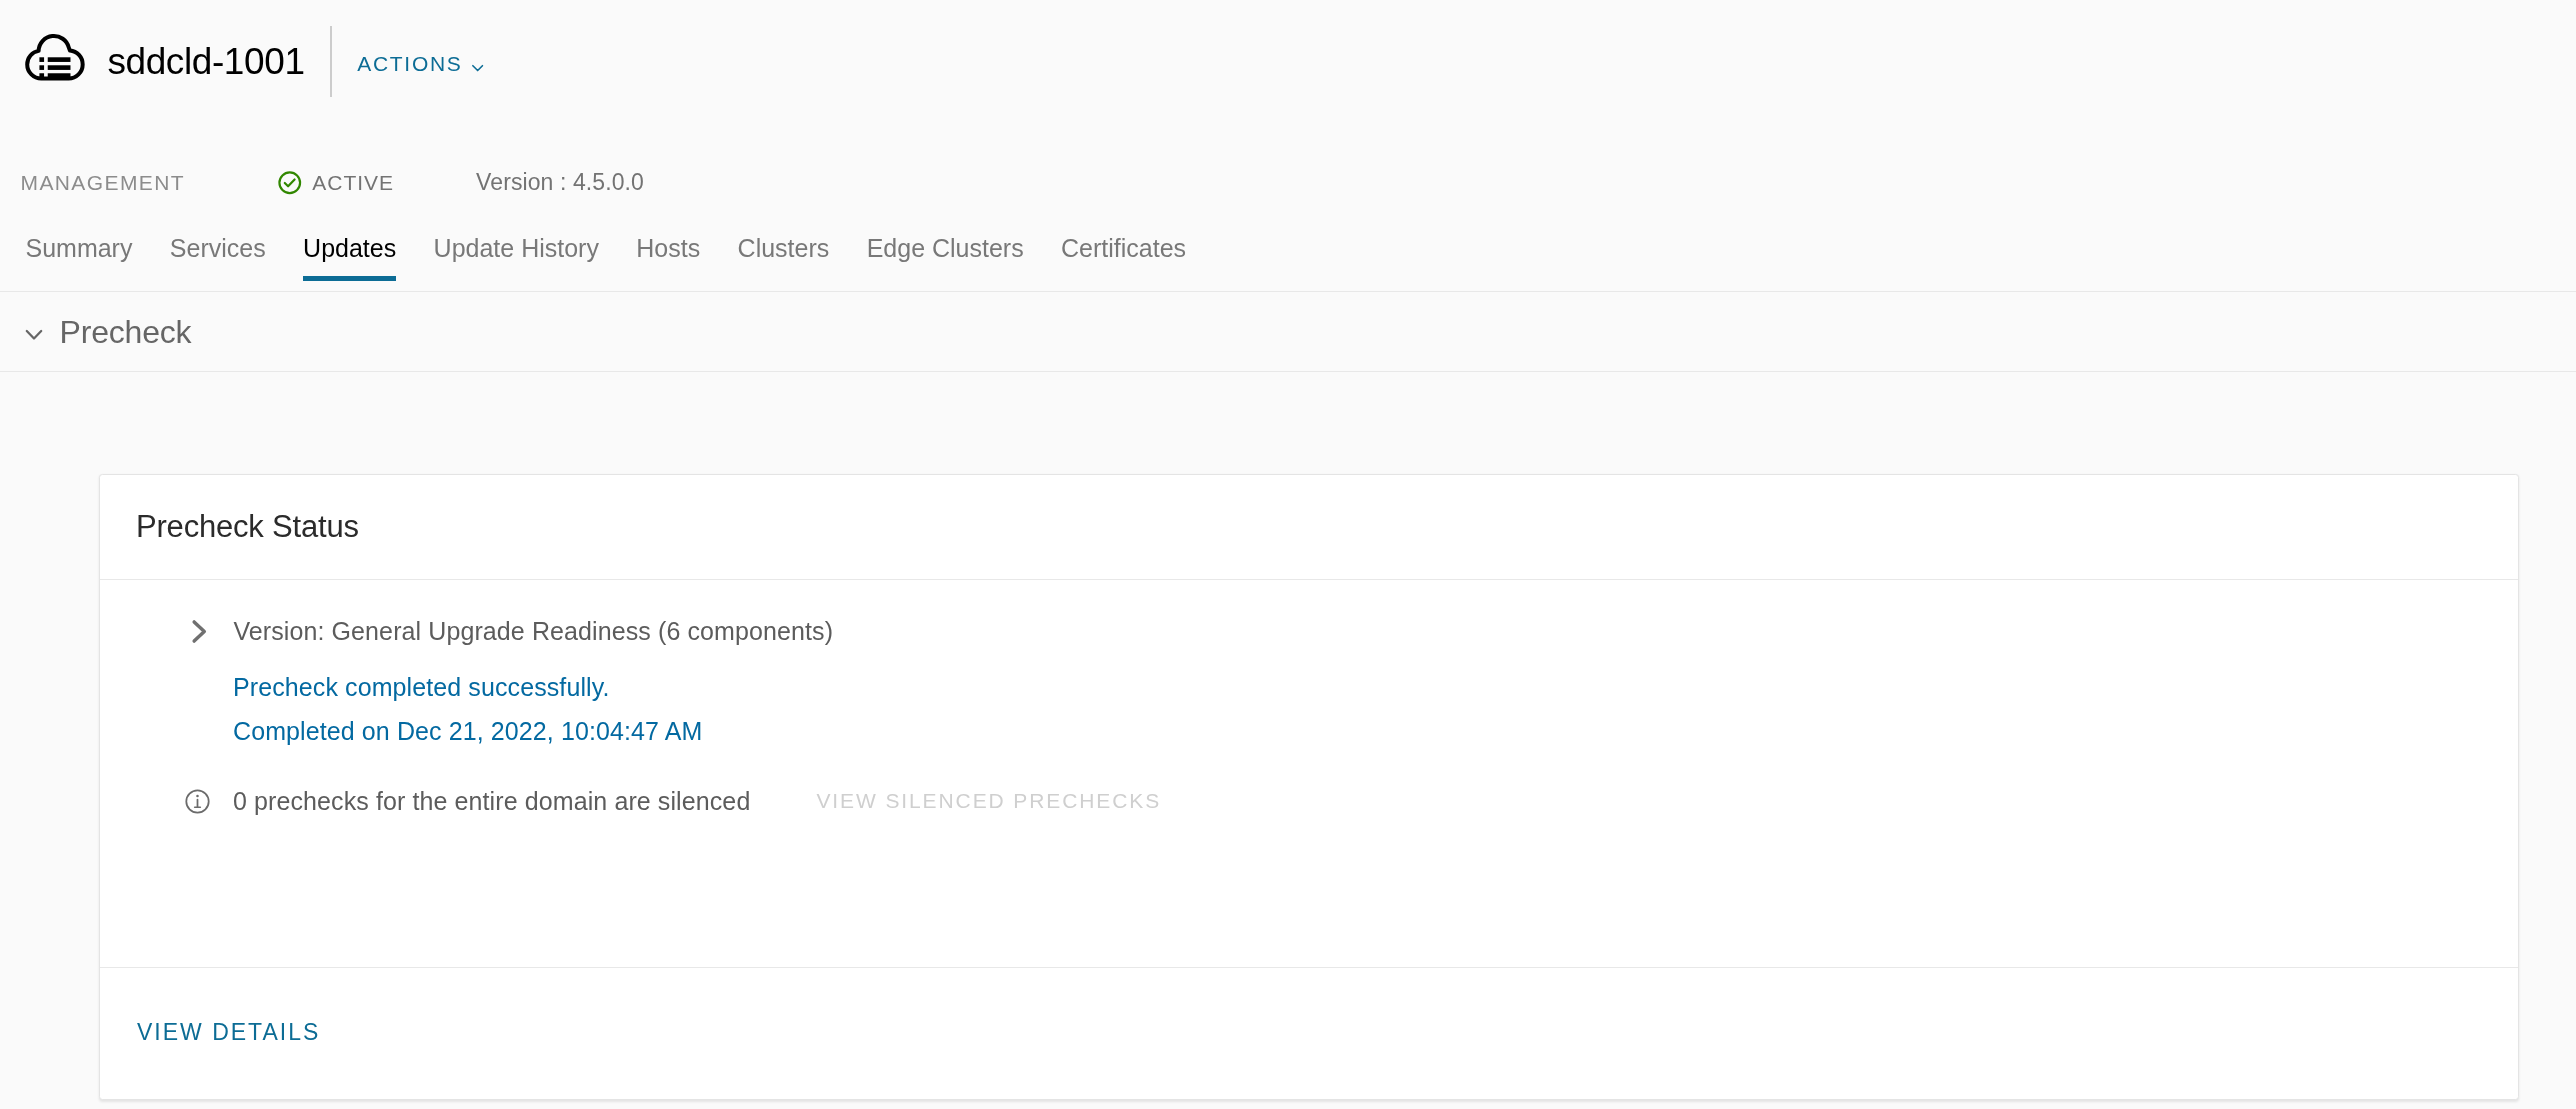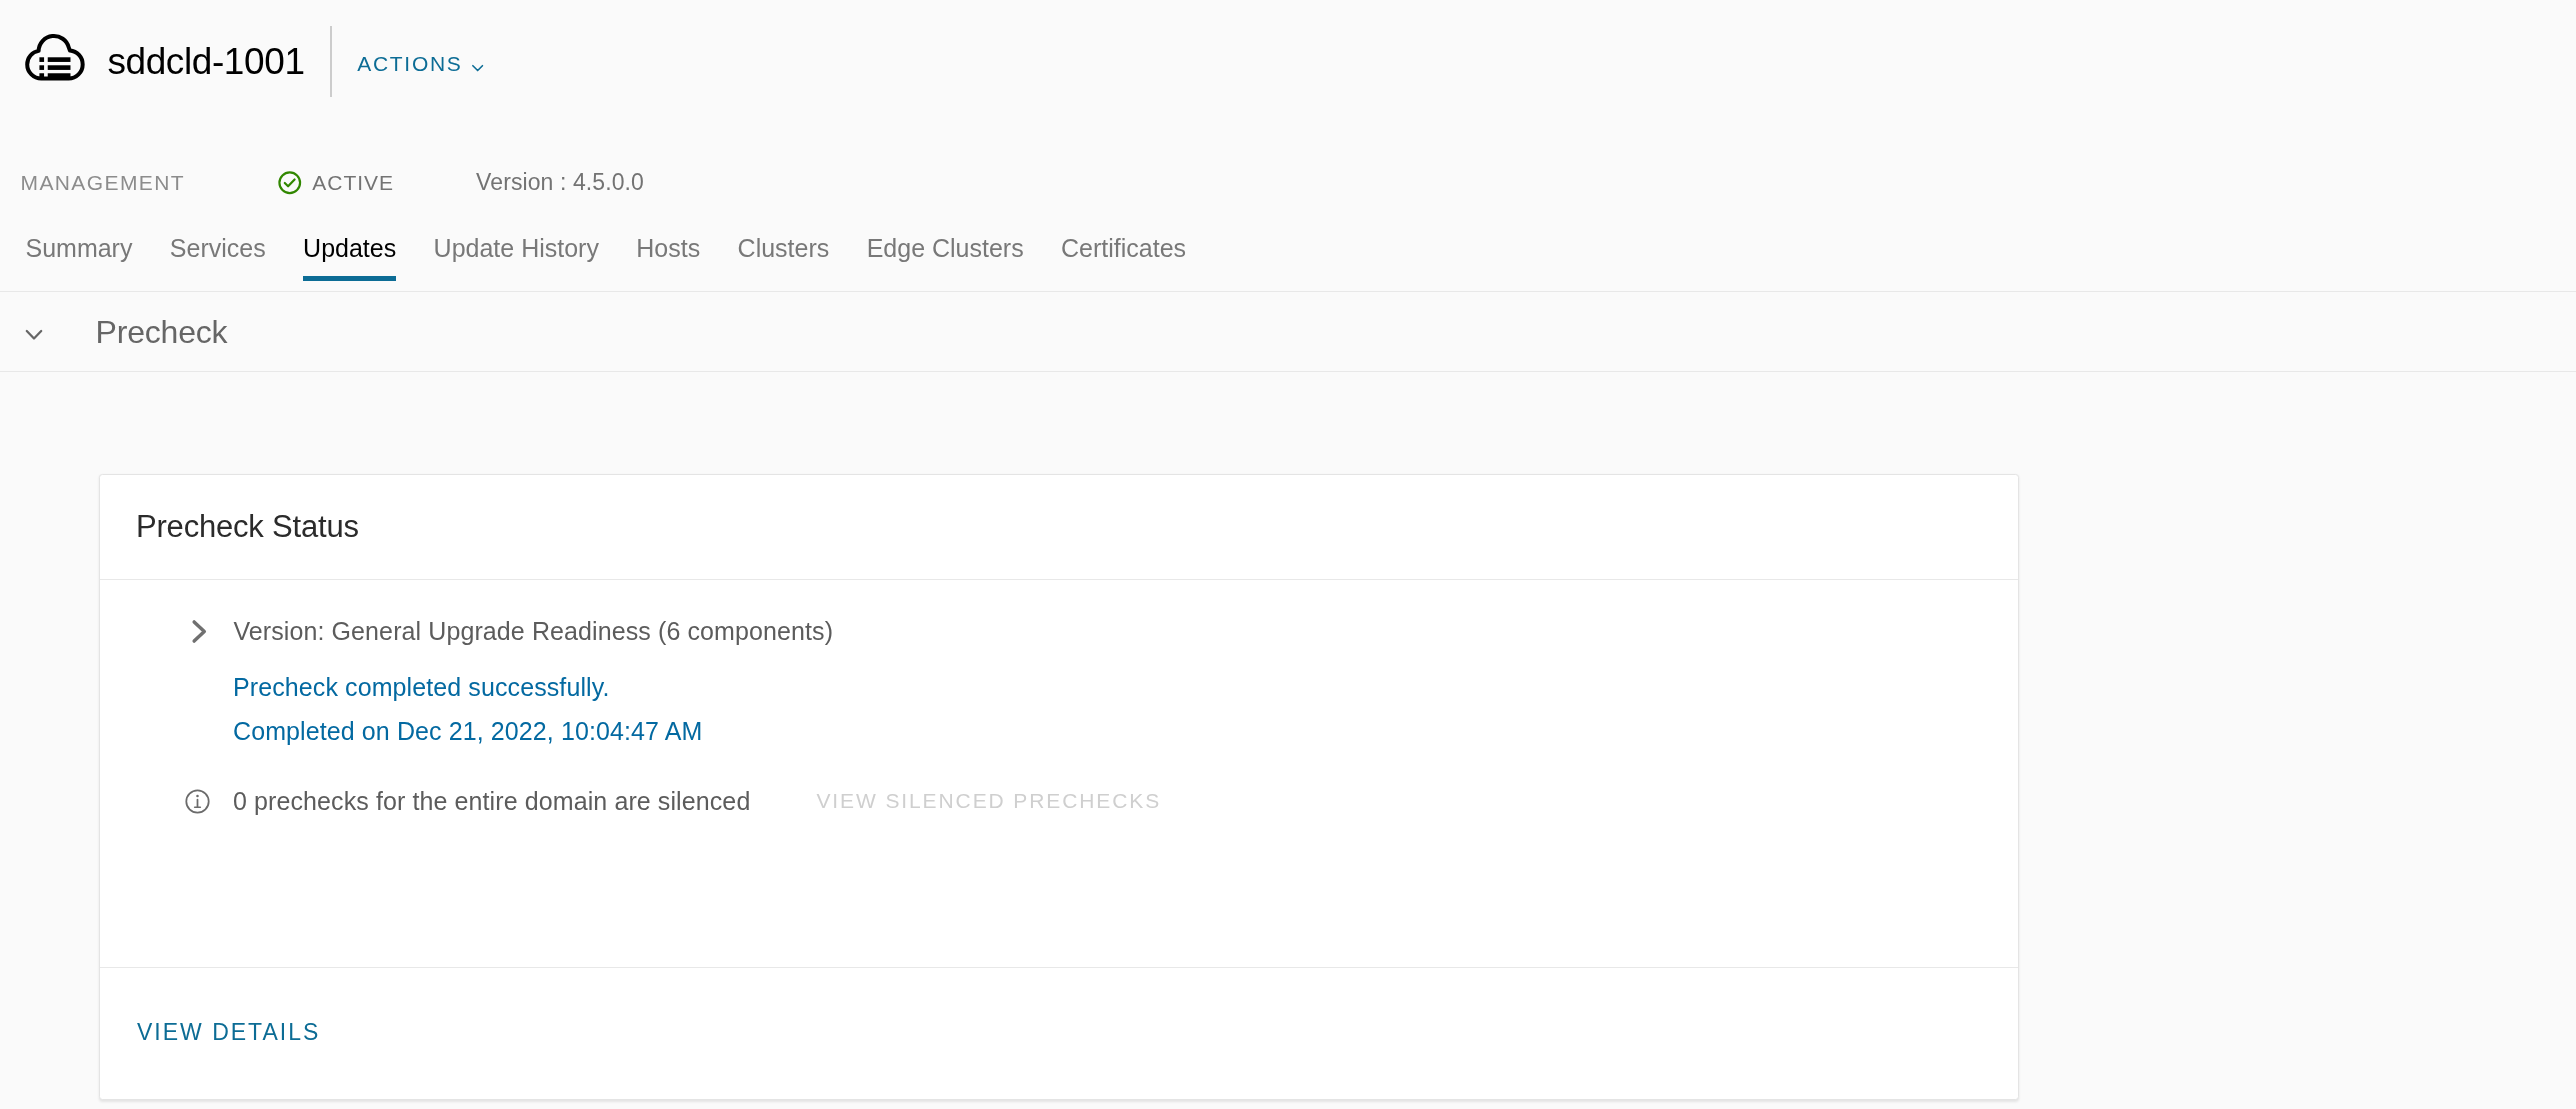--- a/index.html
+++ b/index.html
@@ -152,41 +152,40 @@
     top: 294px;
     width: 2576px;
     height: 78px;
     box-sizing: border-box;
     border-bottom: 1.7px solid #e8e8e8;
     display: flex;
     align-items: center;
     padding-left: 22px;
     background: #fafafa;
     cursor: pointer;
-    gap: 36px;
   }
   .section-caret {
     width: 24px; height: 24px;
     display: block;
     margin-right: 13.6px;
     margin-top: 3.4px;
   }
   .section-title {
     font-size: 32px;
     color: #666666;
     font-weight: 400;
     letter-spacing: -0.2px;
   }
 
   
   .card {
     position: absolute;
     left: 99px;
     top: 474px;
-    width: 1920px;
+    width: 2420px;
     height: 626px;
     background: #ffffff;
     border: 1.7px solid #e4e4e4;
     border-radius: 3.4px;
     box-sizing: border-box;
     box-shadow: 0 1.7px 2.6px rgba(0,0,0,0.09);
   }
   .card-header {
     height: 105px;
     box-sizing: border-box;

